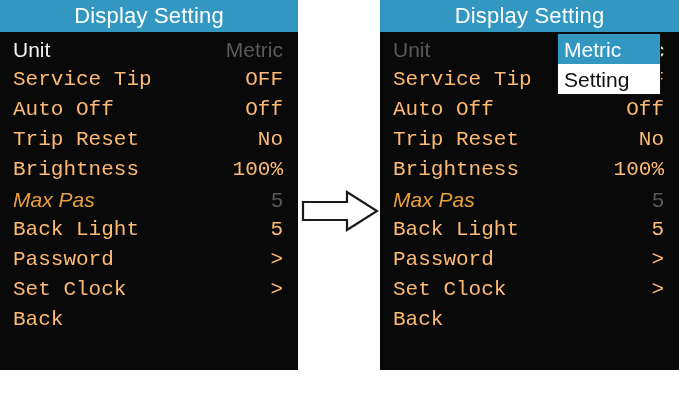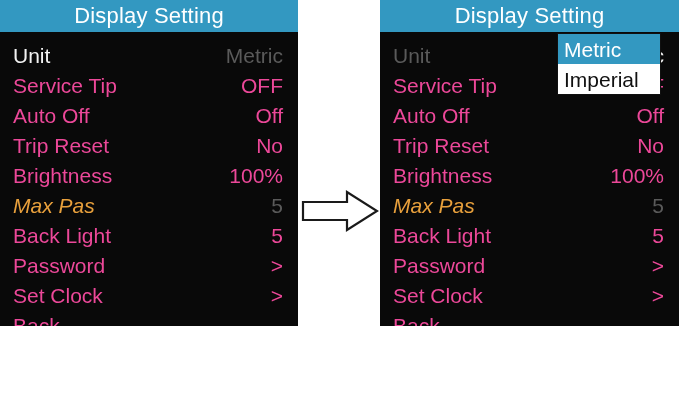--- a/index.html
+++ b/index.html
@@ -13,21 +13,21 @@
     position: relative;
     overflow: hidden;
     font-family: "Liberation Sans", sans-serif;
     -webkit-font-smoothing: antialiased;
   }
 
   .panel {
     position: absolute;
     top: 0;
     width: 298px;
-    height: 326px;
+    height: 370px;
     background: #090909;
     overflow: hidden;
   }
   .panel-left  { left: 0px; }
   .panel-right { left: 380px; width: 299px; }
 
   .title-bar {
     position: absolute;
     top: 0;
     left: 0;
@@ -51,33 +51,34 @@
     top: 33px;
     left: 0;
     right: 0;
     bottom: 0;
   }
 
   .menu-row {
     position: relative;
     height: 30px;
     display: flex;
+    align-items: center;
     justify-content: space-between;
-    padding: 12px 15px 0 13px;
+    padding: 2px 15px 0 13px;
     box-sizing: border-box;
   }
 
   .row-label, .row-value {
     font-size: 21px;
     line-height: 1;
     white-space: nowrap;
   }
 
   
-  .st-dim    .row-label, .st-dim    .row-value { color: #ec4899; }
+  .st-dim    .row-label, .st-dim    .row-value { color: #fdba74; font-family: Liberation Mono, monospace; }
 
   .st-bright-label .row-label { color: #f2f2f2; }
   .st-bright-label .row-value { color: #5a5a5a; }
 
   .st-bright-value .row-label { color: #5a5a5a; }
   .st-bright-value .row-value { color: #f2f2f2; }
 
   .st-accent-both .row-label { color: #e8a03c; font-style: italic; }
   .st-accent-both .row-value { color: #5a5a5a; }
 
@@ -245,16 +246,16 @@
       <span class="row-value"></span>
     </div>
 
   </div>
 
   <div class="dropdown">
     <div class="dd-option selected">
       <span>Metric</span>
     </div>
     <div class="dd-option normal">
-      <span>Imperial</span>
+      <span>Setting</span>
     </div>
   </div>
 </div>
 
 </body></html>

